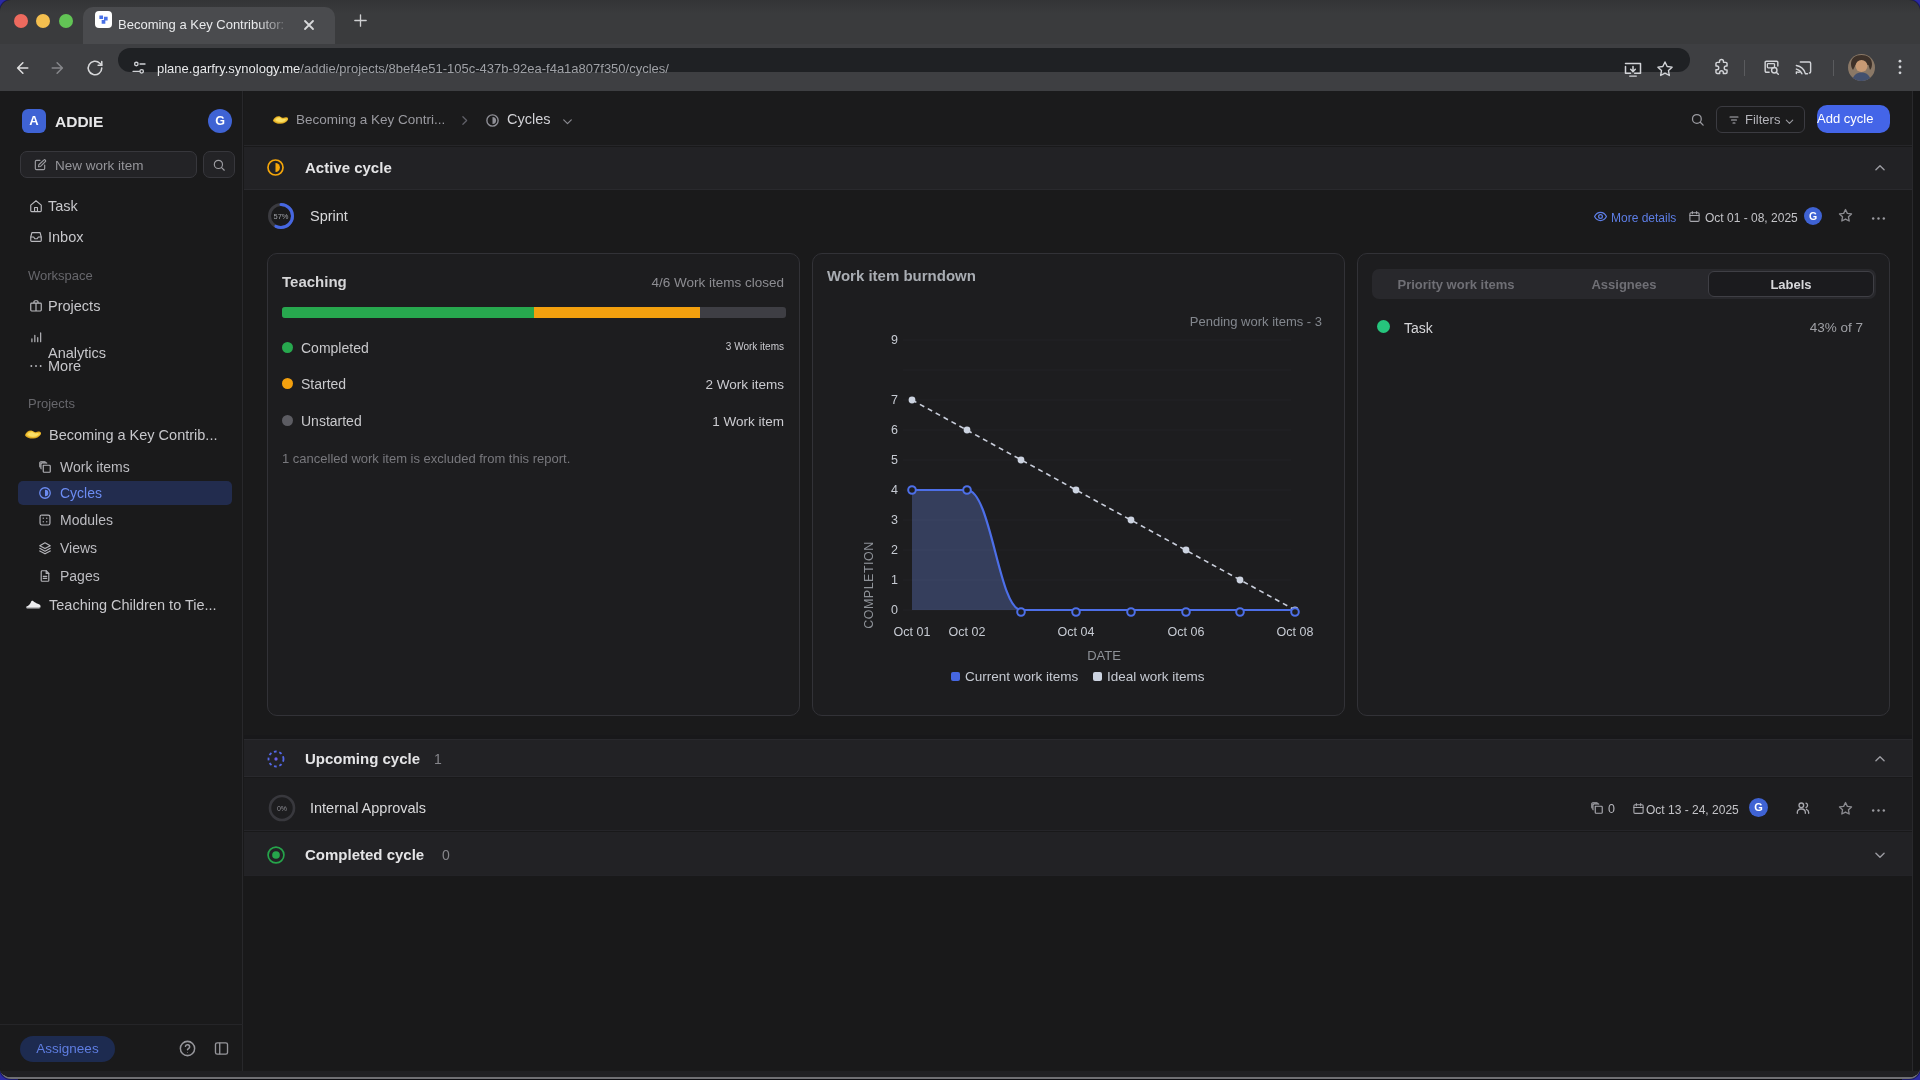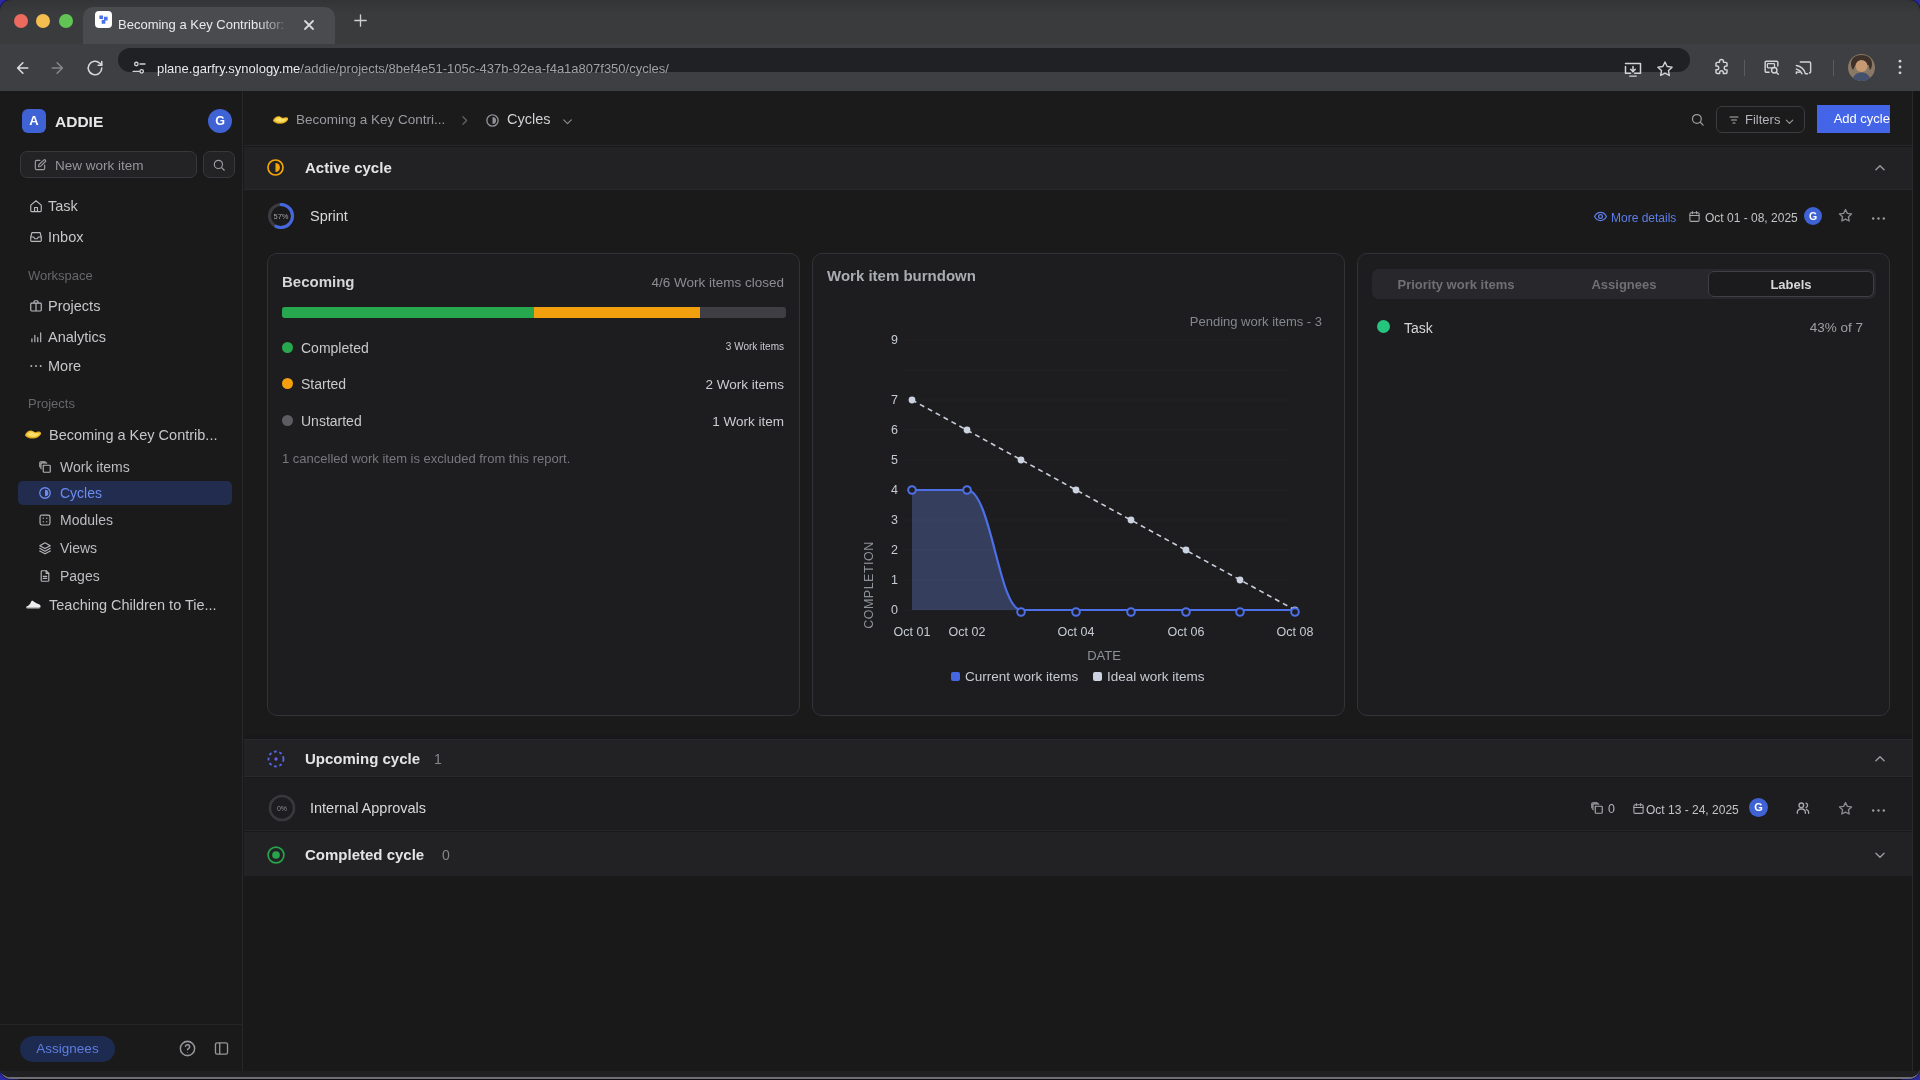--- a/index.html
+++ b/index.html
@@ -137,21 +137,21 @@
 
       <div class="txt" style="left:28px;top:177px;font-size:13px;color:#67676c;">Workspace</div>
       <svg style="left:29px;top:208px;" width="14" height="14" viewBox="0 0 24 24" fill="none" stroke="#b9b9be" stroke-width="2" stroke-linejoin="round">
           <rect x="3" y="7" width="18" height="13.5" rx="1.5"></rect>
           <path d="M8.5 7V4.8A1.8 1.8 0 0 1 10.3 3h3.4a1.8 1.8 0 0 1 1.8 1.8V7M12 7v13.5"></path>
         </svg>
       <div class="txt row-label" style="left:48px;top:207px;">Projects</div>
       <svg style="left:29px;top:239px;" width="14" height="14" viewBox="0 0 24 24" fill="none" stroke="#b9b9be" stroke-width="2" stroke-linecap="round">
           <path d="M5 20v-5M10 20V9M15 20v-7M20 20V5"></path>
         </svg>
-      <div class="txt row-label" style="left:48px;top:238px;text-align:center;">Analytics</div>
+      <div class="txt row-label" style="left:48px;top:254px;text-align:center;">Analytics</div>
       <svg style="left:29px;top:268px;" width="14" height="14" viewBox="0 0 24 24" fill="#b9b9be">
           <circle cx="4" cy="12" r="1.6"></circle>
           <circle cx="12" cy="12" r="1.6"></circle>
           <circle cx="20" cy="12" r="1.6"></circle>
         </svg>
       <div class="txt row-label" style="left:48px;top:267px;">More</div>
 
       <div class="txt" style="left:28px;top:305px;font-size:13px;color:#67676c;">Projects</div>
       <svg style="left:24px;top:335px;" width="18" height="18" viewBox="0 0 24 24">
           <path fill="#d9a420" d="M1.2 12.2C2.8 8 6.5 5.4 10 6.1c2.1.5 2.7 2 4.7 2.1 2.5.1 4.3-1.4 6.4-.7 1.9.6 2.2 2.6.8 4.4-1.8 2.5-5.2 4.6-9.5 4.8-4.8.2-9.6-1.5-11.2-4.5z"></path>
@@ -235,21 +235,21 @@
         </svg>
       <div class="abs" style="left:1472px;top:15px;width:89px;height:27px;border:1px solid #3b3b41;border-radius:6px;">
         <svg style="left:11px;top:7px;" width="12" height="12" viewBox="0 0 24 24" fill="none" stroke="#b3b3b9" stroke-width="2.2" stroke-linecap="round">
             <path d="M4 6h16M7 12h10M10 18h4"></path>
           </svg>
         <div class="txt" style="left:28px;top:5px;font-size:13px;color:#b3b3b9;">Filters</div>
         <svg style="left:67px;top:9px;" width="11" height="11" viewBox="0 0 24 24" fill="none" stroke="#9b9ba1" stroke-width="2.4" stroke-linecap="round" stroke-linejoin="round">
             <path d="M5 9l7 7 7-7"></path>
           </svg>
       </div>
-      <div class="abs" style="left:1573px;top:14px;width:73px;height:28px;background:#4465e8;border-radius:0;color:#fff;font-size:13px;text-align:right;line-height:28px;">Add cycle</div>
+      <div class="abs" style="left:1573px;top:14px;width:73px;height:28px;background:#4465e8;border-radius:10px;color:#fff;font-size:13px;text-align:left;line-height:28px;">Add cycle</div>
 
       <div class="abs" style="left:0;top:56px;width:1668px;height:43px;background:#222225;border-bottom:1px solid #29292d;"></div>
       <svg style="left:22px;top:67px;" width="19" height="19" viewBox="0 0 24 24">
           <circle cx="12" cy="12" r="9.5" fill="none" stroke="#f5a60a" stroke-width="2.1"></circle>
           <path fill="#f5a60a" d="M12 6.4a5.6 5.6 0 0 1 0 11.2z"></path>
         </svg>
       <div class="txt" style="left:61px;top:68px;font-size:15px;font-weight:bold;color:#e4e4e6;">Active cycle</div>
       <svg style="left:1629px;top:70px;" width="14" height="14" viewBox="0 0 24 24" fill="none" stroke="#9b9ba1" stroke-width="2.4" stroke-linecap="round" stroke-linejoin="round">
           <path d="M5 15l7-7 7 7"></path>
         </svg>
@@ -275,21 +275,21 @@
       <svg style="left:1593px;top:116px;" width="17" height="17" viewBox="0 0 24 24" fill="none" stroke="#8a8a8f" stroke-width="1.9" stroke-linejoin="round">
           <path d="M12 3.6l2.6 5.4 5.9.8-4.3 4.1 1 5.9-5.2-2.8-5.2 2.8 1-5.9L3.5 9.8l5.9-.8z"></path>
         </svg>
       <svg style="left:1626px;top:119px;" width="17" height="17" viewBox="0 0 24 24" fill="#9a9a9f">
           <circle cx="4.5" cy="12" r="1.7"></circle>
           <circle cx="12" cy="12" r="1.7"></circle>
           <circle cx="19.5" cy="12" r="1.7"></circle>
         </svg>
 
       <div id="card1" class="abs" style="left:23px;top:162px;width:533px;height:463px;background:#1d1d1f;border:1px solid #323237;border-radius:10px;">
-        <div class="txt" style="left:14px;top:19px;font-size:15px;font-weight:bold;color:#d6d6d8;">Becoming</div>
+        <div class="txt" style="left:14px;top:19px;font-size:15px;font-weight:bold;color:#d6d6d8;">Teaching</div>
         <div class="txt" style="right:15px;top:21px;font-size:13.5px;color:#8d8d92;">4/6 Work items closed</div>
         <div class="abs" style="left:14px;top:53px;width:504px;height:11px;border-radius:3px;overflow:hidden;background:#3e3e44;">
           <div class="abs" style="left:0;top:0;width:252px;height:11px;background:#27a84e;"></div>
           <div class="abs" style="left:252px;top:0;width:166px;height:11px;background:#f3a00e;"></div>
         </div>
         <div class="abs" style="left:14px;top:88px;width:11px;height:11px;border-radius:50%;background:#27a84e;"></div>
         <div class="txt" style="left:33px;top:86px;font-size:14px;color:#c9c9cc;">Completed</div>
         <div class="txt" style="right:15px;top:87px;font-size:10px;color:#cbcbd0;">3 Work items</div>
         <div class="abs" style="left:14px;top:124px;width:11px;height:11px;border-radius:50%;background:#f3a00e;"></div>
         <div class="txt" style="left:33px;top:122px;font-size:14px;color:#c9c9cc;text-align:center;">Started</div>

